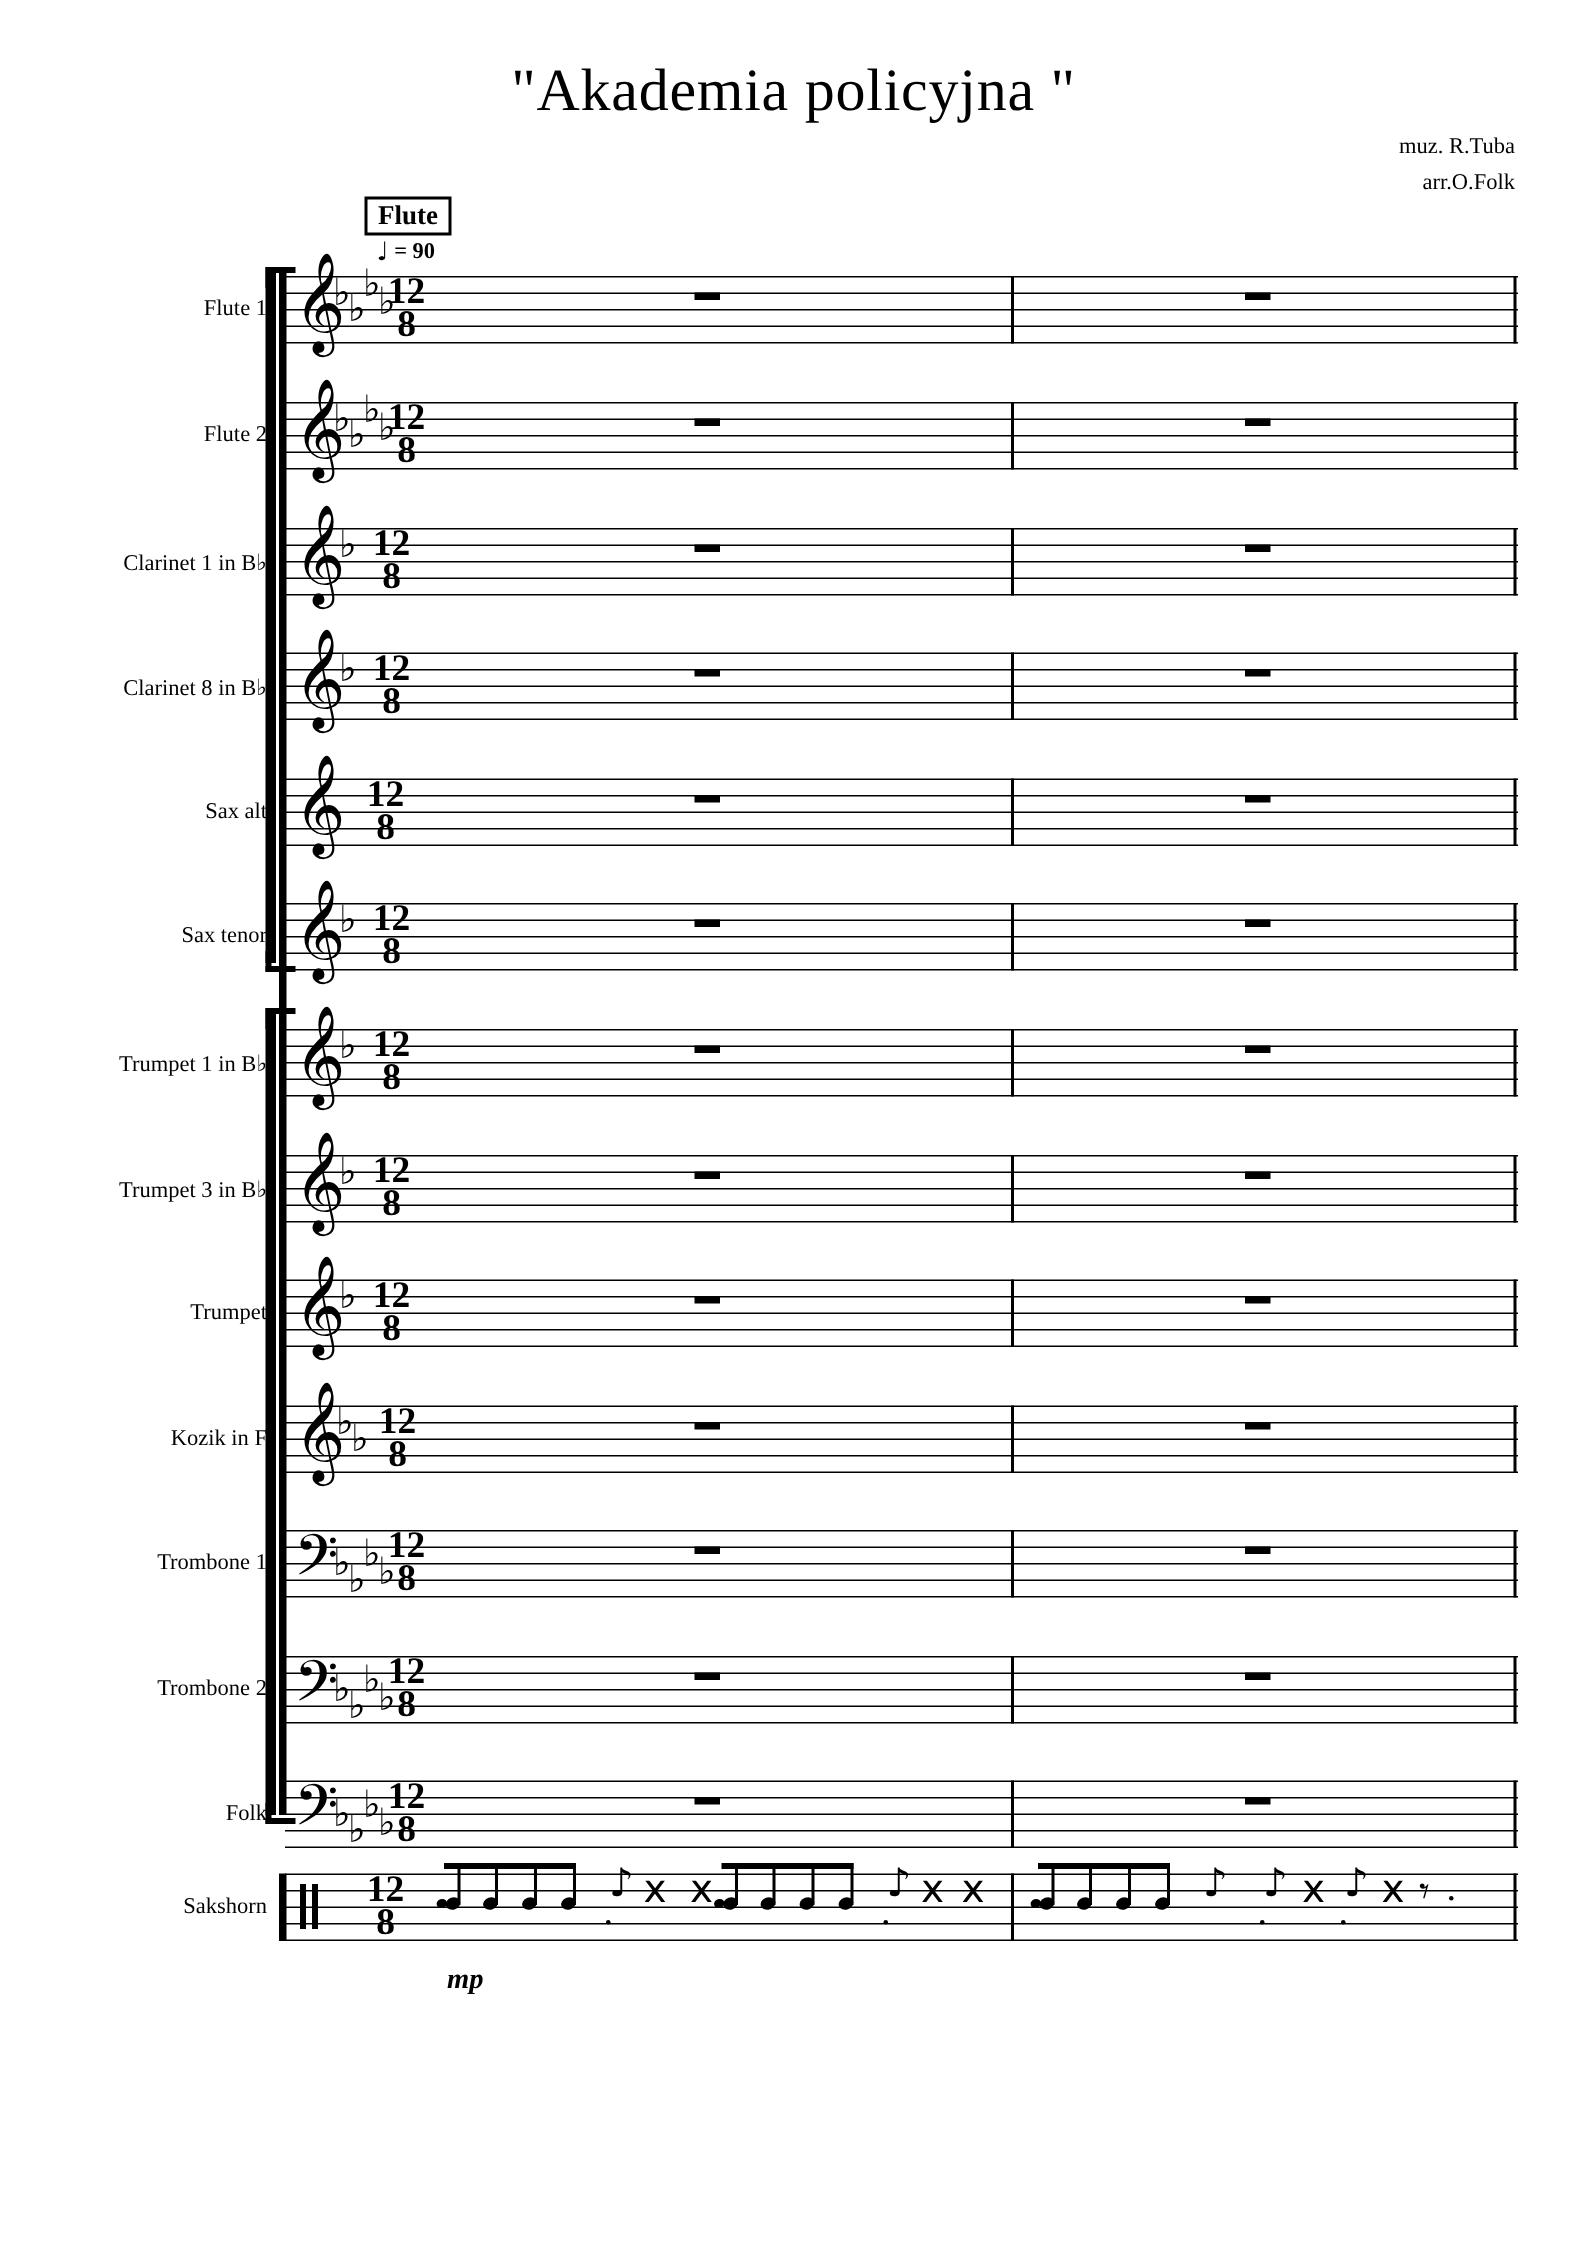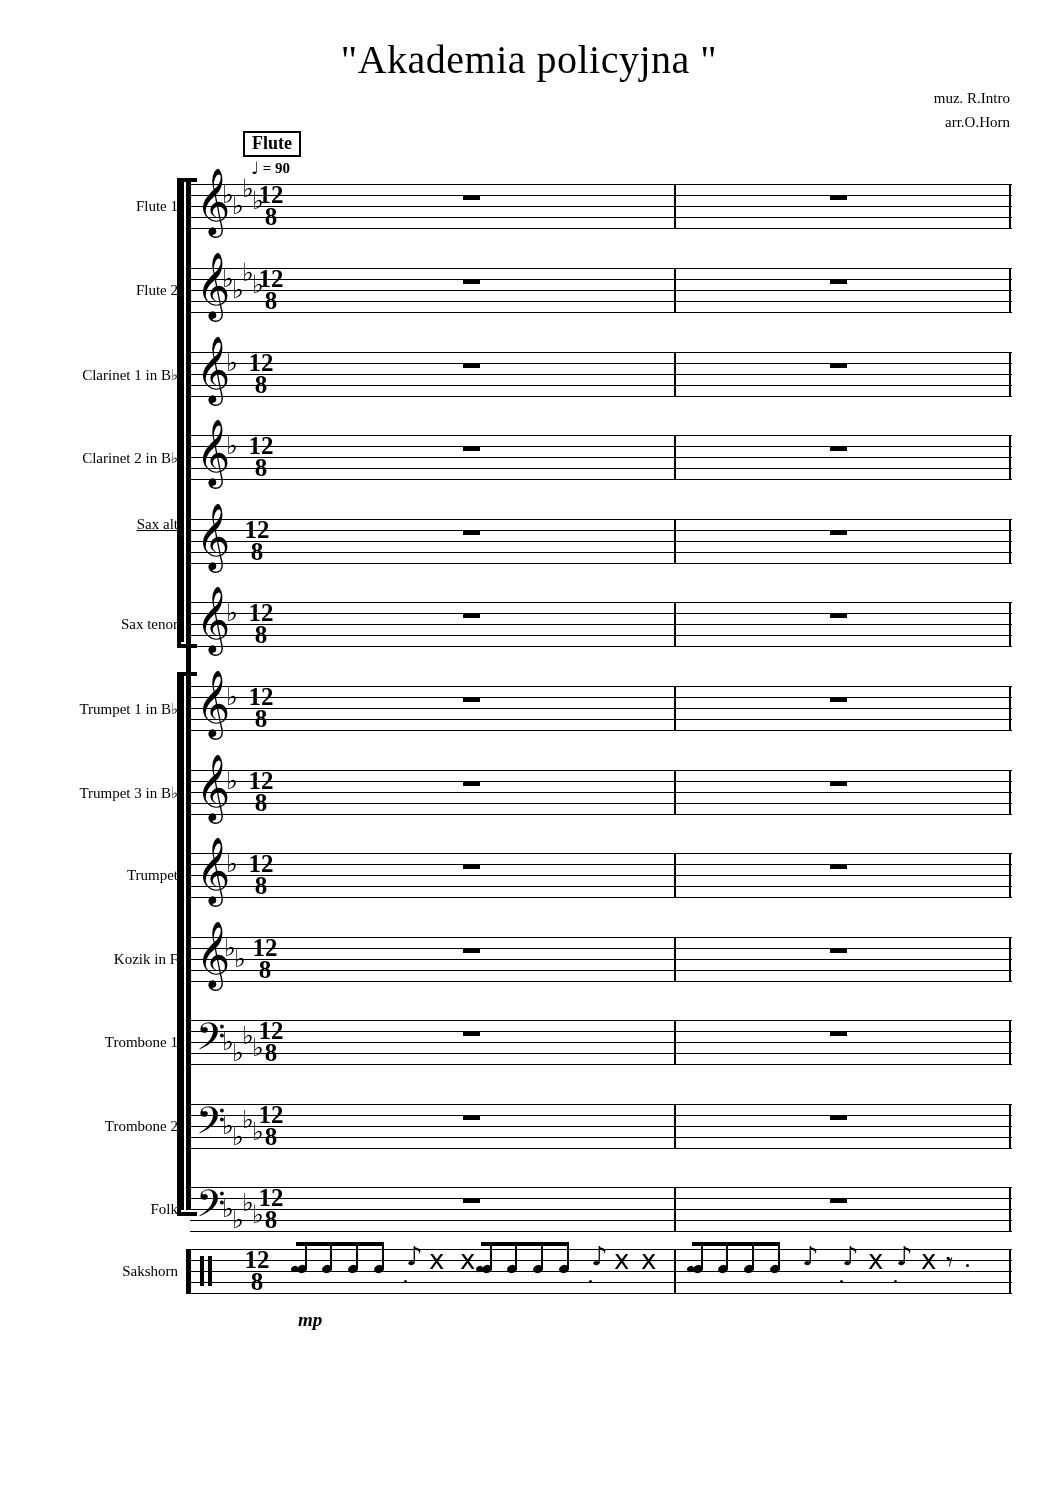--- a/index.html
+++ b/index.html
@@ -243,22 +243,22 @@
     font-weight: bold;
     font-size: 19px;
   }
 </style>
 </head>
 <body>
 
 <div id="page">
 
   <div class="title">"Akademia policyjna "</div>
-  <div class="credit c1">muz. R.Intro</div>
-  <div class="credit c2">arr.O.Horn</div>
+  <div class="credit c1">muz. R.Tuba</div>
+  <div class="credit c2">arr.O.Folk</div>
 
   <div class="rehearsal-box">Flute</div>
   <div class="tempo">
     <span class="notehead">♩</span>
     <span>= 90</span>
   </div>
 
   <div id="system">
 
     <div class="barline thick" style="left:186px; top:182px; height:1028px;"></div>
@@ -334,40 +334,40 @@
     <div class="barline" style="left:674px; top:352px; height:45px;"></div>
     <div class="barline" style="left:1009px; top:352px; height:45px;"></div>
 
     <div class="staff" style="top:435px;">
       <div class="line l0"></div>
       <div class="line l1"></div>
       <div class="line l2"></div>
       <div class="line l3"></div>
       <div class="line l4"></div>
     </div>
-    <div class="inst-label" style="top:449px;">Clarinet 2 in B♭</div>
+    <div class="inst-label" style="top:449px;">Clarinet 8 in B♭</div>
     <div class="clef treble" style="top:435px;">𝄞</div>
     <div class="flat" style="left:226px; top:433px;">♭</div>
     <div class="timesig" style="left:248px; top:435px;">
       <span>12</span>
       <span>8</span>
     </div>
     <div class="mrest" style="left:463px; top:446px;"></div>
     <div class="mrest" style="left:830px; top:446px;"></div>
     <div class="barline" style="left:674px; top:435px; height:45px;"></div>
     <div class="barline" style="left:1009px; top:435px; height:45px;"></div>
 
     <div class="staff" style="top:519px;">
       <div class="line l0"></div>
       <div class="line l1"></div>
       <div class="line l2"></div>
       <div class="line l3"></div>
       <div class="line l4"></div>
     </div>
-    <div class="inst-label" style="top:516px;text-decoration:underline;">Sax alt</div>
+    <div class="inst-label" style="top:533px;">Sax alt</div>
     <div class="clef treble" style="top:519px;">𝄞</div>
     <div class="timesig" style="left:244px; top:519px;">
       <span>12</span>
       <span>8</span>
     </div>
     <div class="mrest" style="left:463px; top:530px;"></div>
     <div class="mrest" style="left:830px; top:530px;"></div>
     <div class="barline" style="left:674px; top:519px; height:45px;"></div>
     <div class="barline" style="left:1009px; top:519px; height:45px;"></div>
 

